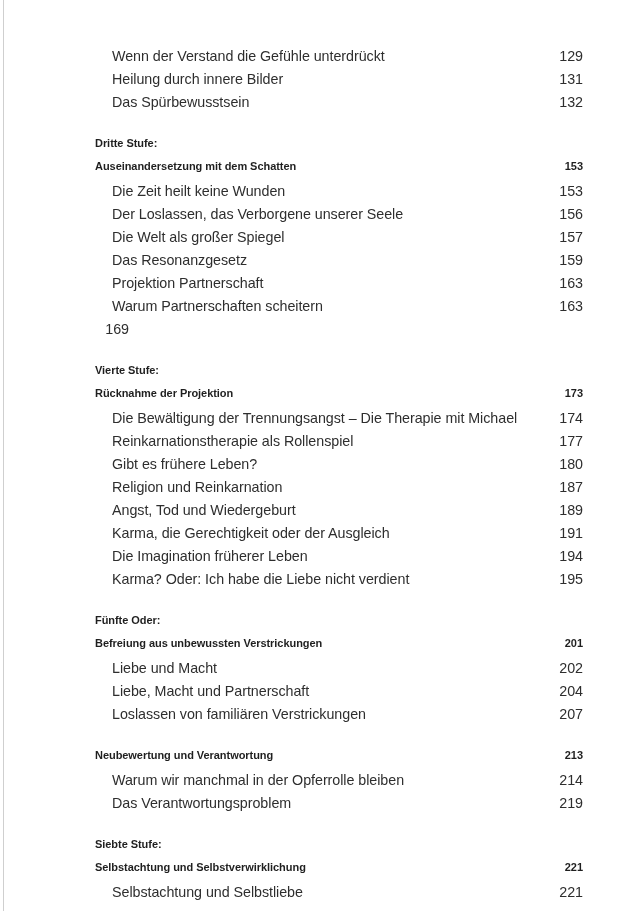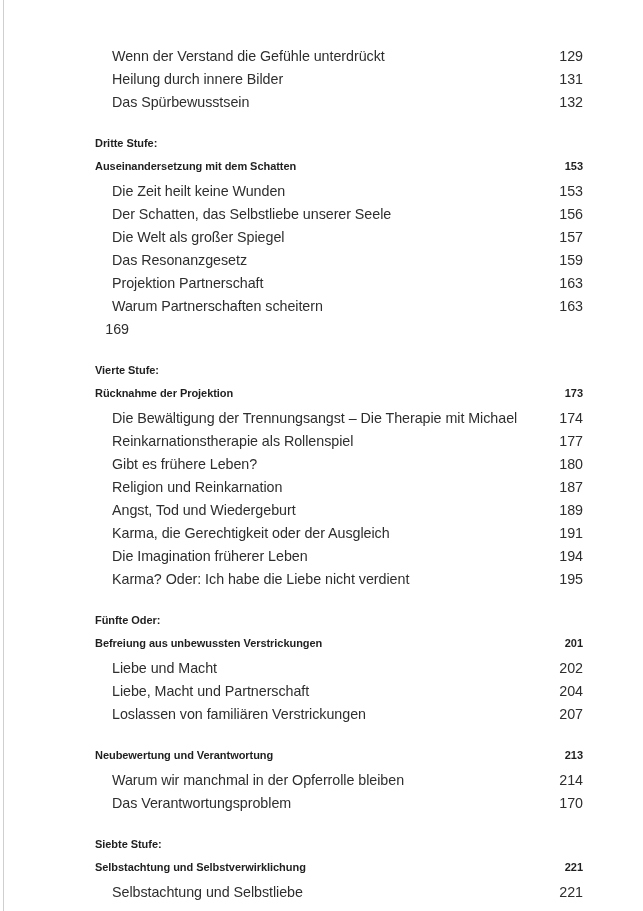--- a/index.html
+++ b/index.html
@@ -132,21 +132,21 @@
         <div class="toc-row heading">
           <span class="toc-label">Auseinandersetzung mit dem Schatten</span>
           <span class="toc-page">153</span>
         </div>
         <div class="toc-entries">
           <div class="toc-row entry">
             <span class="toc-label">Die Zeit heilt keine Wunden</span>
             <span class="toc-page">153</span>
           </div>
           <div class="toc-row entry">
-            <span class="toc-label">Der Schatten, das Selbstliebe unserer Seele</span>
+            <span class="toc-label">Der Loslassen, das Verborgene unserer Seele</span>
             <span class="toc-page">156</span>
           </div>
           <div class="toc-row entry">
             <span class="toc-label">Die Welt als großer Spiegel</span>
             <span class="toc-page">157</span>
           </div>
           <div class="toc-row entry">
             <span class="toc-label">Das Resonanzgesetz</span>
             <span class="toc-page">159</span>
           </div>
@@ -236,21 +236,21 @@
           <span class="toc-label">Neubewertung und Verantwortung</span>
           <span class="toc-page">213</span>
         </div>
         <div class="toc-entries">
           <div class="toc-row entry">
             <span class="toc-label">Warum wir manchmal in der Opferrolle bleiben</span>
             <span class="toc-page">214</span>
           </div>
           <div class="toc-row entry">
             <span class="toc-label">Das Verantwortungsproblem</span>
-            <span class="toc-page">170</span>
+            <span class="toc-page">219</span>
           </div>
         </div>
       </div>
       <div class="toc-group">
         <div class="toc-row heading">
           <span class="toc-label">Siebte Stufe:</span>
           <span class="toc-page"></span>
         </div>
         <div class="toc-row heading">
           <span class="toc-label">Selbstachtung und Selbstverwirklichung</span>

